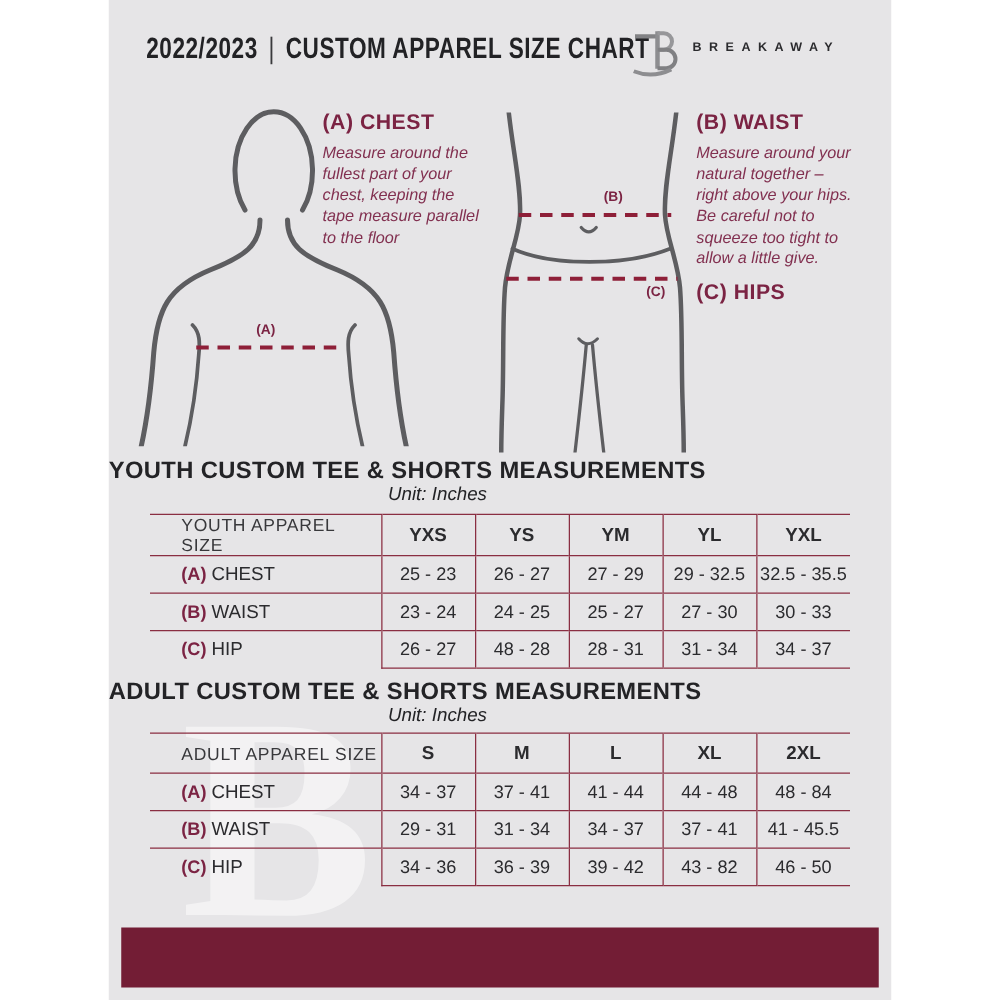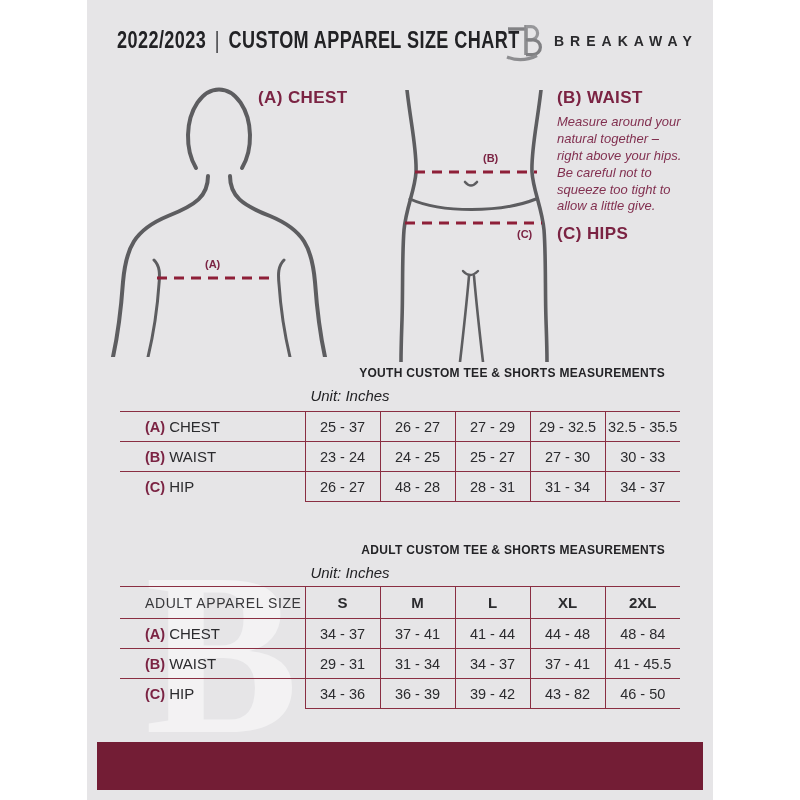--- a/index.html
+++ b/index.html
@@ -27,40 +27,40 @@
   
   .hdr-title{
     left:30px;top:28px;
     font-weight:bold;font-size:21px;color:#222225;
     letter-spacing:0.5px;white-space:nowrap;
     transform:scaleX(0.86) scaleY(1.12);transform-origin:left center;
   }
   .hdr-title .divider{margin:0 10px;font-weight:normal;color:#3a3a3d;}
   .brand{
     left:467px;top:33px;
-    font-weight:bold;font-size:14px;color:#2b2b2e;
+    font-weight:bold;font-size:10px;color:#2b2b2e;
     letter-spacing:6px;white-space:nowrap;
   }
 
   
   .guide-h{
     font-weight:bold;font-size:17px;color:#7b2343;letter-spacing:0.4px;white-space:nowrap;
   }
   .guide-p{
     font-style:italic;font-size:13px;line-height:1.3;color:#823050;
     white-space:pre-line;width:160px;
   }
   .fig-label{
     font-weight:bold;font-size:11px;color:#7b2343;
   }
 
   
   .sec-title{
-    left:0;width:578px;text-align:right;
-    font-weight:bold;font-size:12px;color:#232326;letter-spacing:0.3px;
+    left:0;width:578px;text-align:left;
+    font-weight:bold;font-size:19px;color:#232326;letter-spacing:0.3px;
   }
   .sec-unit{
     left:0;width:526px;text-align:center;
     font-style:italic;font-size:15px;color:#232326;
   }
 
   
   table.size{border-collapse:collapse;table-layout:fixed;width:560px;}
   table.size td,table.size th{
     border-top:1.5px solid #8a2e42;
@@ -131,20 +131,25 @@
         <path d="M 76 186 C 73 220, 70 246, 67 272" stroke="#5d5d60" stroke-width="2.6" stroke-linecap="round"></path>
         <path d="M 81 186 C 84 220, 87 246, 90 272" stroke="#5d5d60" stroke-width="2.6" stroke-linecap="round"></path>
         <line x1="22" y1="82" x2="144" y2="82" stroke="#8e1f38" stroke-width="3.2" stroke-dasharray="10 7"></line>
         <line x1="12" y1="133" x2="149" y2="133" stroke="#8e1f38" stroke-width="3.2" stroke-dasharray="10 7"></line>
       </svg>
     </div>
     <span class="abs fig-label" style="left:396px;top:152px;">(B)</span>
     <span class="abs fig-label" style="left:430px;top:228px;">(C)</span>
 
     <div class="abs guide-h" style="left:171px;top:88px;">(A) CHEST</div>
+    <div class="abs guide-p" style="left:171px;top:114px;">Measure around the
+fullest part of your
+chest, keeping the
+tape measure parallel
+to the floor</div>
 
     <div class="abs guide-h" style="left:470px;top:88px;">(B) WAIST</div>
     <div class="abs guide-p" style="left:470px;top:114px;">Measure around your
 natural together –
 right above your hips.
 Be careful not to
 squeeze too tight to
 allow a little give.</div>
 
     <div class="abs guide-h" style="left:470px;top:224px;">(C) HIPS</div>
@@ -155,23 +160,31 @@
     <table class="size abs" style="left:33px;top:411px;">
       <colgroup>
           <col style="width:185px">
           <col style="width:75px">
           <col style="width:75px">
           <col style="width:75px">
           <col style="width:75px">
           <col style="width:75px">
         </colgroup>
       <tbody>
+          <tr class="hrow">
+        <th class="cornerhead">YOUTH APPAREL SIZE</th>
+        <td class="sizehead">YXS</td>
+        <td class="sizehead">YS</td>
+        <td class="sizehead">YM</td>
+        <td class="sizehead">YL</td>
+        <td class="sizehead">YXL</td>
+      </tr>
       <tr>
         <th class="rowhead"><span class="rk">(A)</span> <span class="rl">CHEST</span></th>
-        <td>25 - 37</td>
+        <td>25 - 23</td>
         <td>26 - 27</td>
         <td>27 - 29</td>
         <td>29 - 32.5</td>
         <td>32.5 - 35.5</td>
       </tr>
       <tr>
         <th class="rowhead"><span class="rk">(B)</span> <span class="rl">WAIST</span></th>
         <td>23 - 24</td>
         <td>24 - 25</td>
         <td>25 - 27</td>

